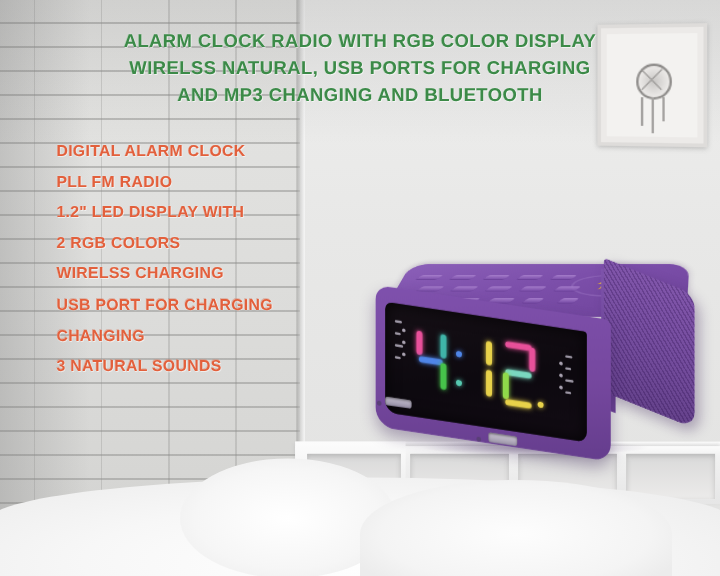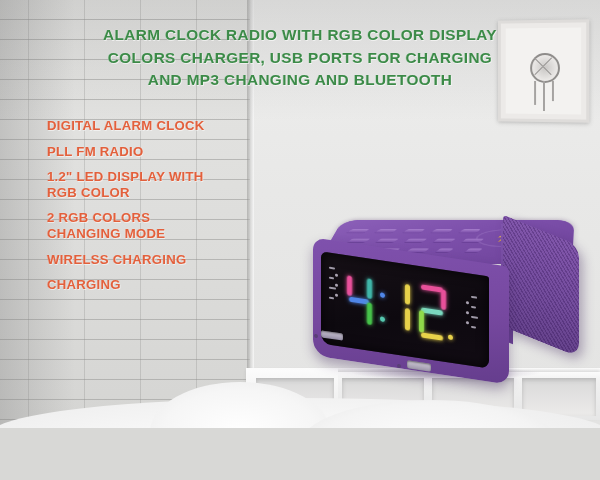--- a/index.html
+++ b/index.html
@@ -1,21 +1,21 @@
 <!DOCTYPE html>
 <html><head>
 <meta charset="utf-8">
 <style>
   html,body{margin:0;padding:0;}
   body{
     width:600px;height:480px;overflow:hidden;
     font-family:"Liberation Sans",sans-serif;
     background:#d8d8d6;
   }
-  #stage{position:relative;width:600px;height:428px;overflow:hidden;}
+  #stage{position:relative;width:600px;height:480px;overflow:hidden;}
 
   
   .bg{position:absolute;inset:0;background:#cfcfcd;}
   .wall-left{
     position:absolute;left:0;top:0;width:250px;height:480px;
     background:
       linear-gradient(90deg,rgba(120,120,120,.30) 0%,rgba(255,255,255,0) 30%),
       repeating-linear-gradient(0deg,
         rgba(150,150,148,.55) 0px,rgba(150,150,148,.55) 1.4px,
         rgba(0,0,0,0) 1.4px,rgba(0,0,0,0) 20px),
@@ -275,44 +275,48 @@
     <div class="plantB"></div>
     <div class="plantC"></div>
 
     <div class="bed"></div>
     <div class="pillow"></div>
     <div class="pillow2"></div>
   </div>
 
   <div class="headline">
     <div>ALARM CLOCK RADIO WITH RGB COLOR DISPLAY</div>
-    <div>COLORS CHARGER, USB PORTS FOR CHARGING</div>
+    <div>WIRELSS NATURAL, USB PORTS FOR CHARGING</div>
     <div>AND MP3 CHANGING AND BLUETOOTH</div>
   </div>
 
   <div class="features">
     <div class="feat">
       <div>DIGITAL ALARM CLOCK</div>
     </div>
     <div class="feat">
       <div>PLL FM RADIO</div>
     </div>
     <div class="feat">
       <div>1.2" LED DISPLAY WITH</div>
-      <div>RGB COLOR</div>
     </div>
     <div class="feat">
       <div>2 RGB COLORS</div>
-      <div>CHANGING MODE</div>
     </div>
     <div class="feat">
       <div>WIRELSS CHARGING</div>
     </div>
     <div class="feat">
-      <div>CHARGING</div>
+      <div>USB PORT FOR CHARGING</div>
+    </div>
+    <div class="feat">
+      <div>CHANGING</div>
+    </div>
+    <div class="feat">
+      <div>3 NATURAL SOUNDS</div>
     </div>
   </div>
 
   <div class="product">
     <div class="prod-shadow"></div>
 
     <div class="body-top">
       <div class="coil"></div>
       <div class="coil-bolt">⚡</div>
       <div class="btnrow" id="topbuttons">

